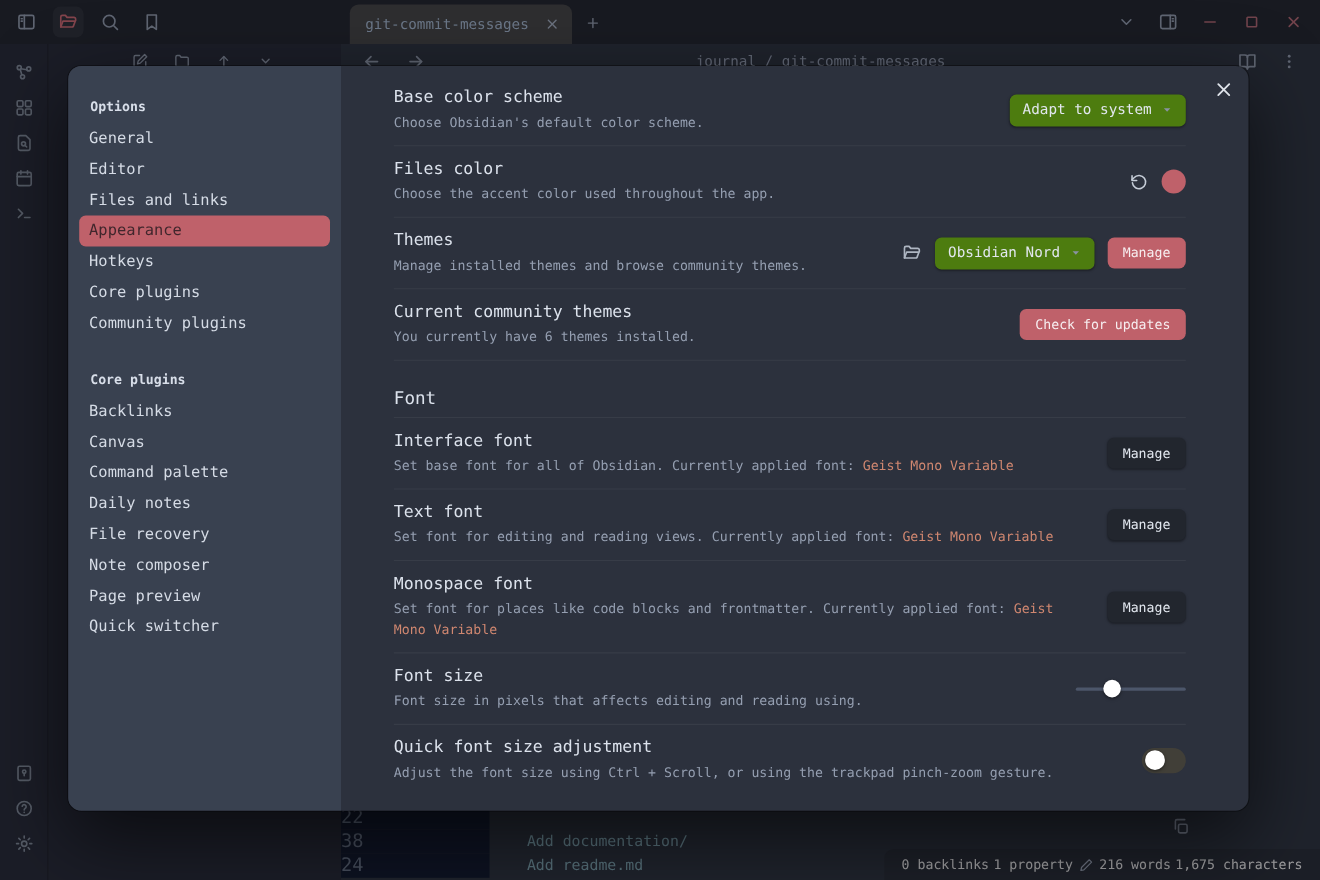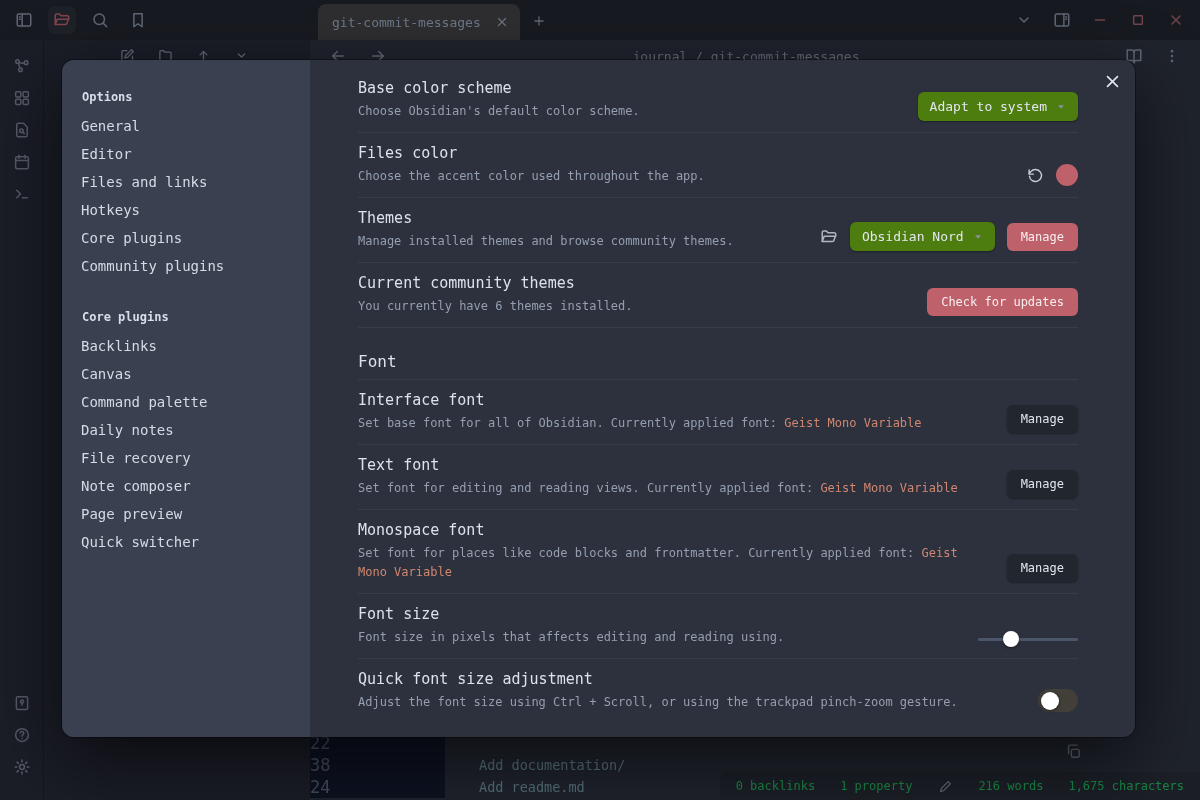--- a/index.html
+++ b/index.html
@@ -45,41 +45,41 @@
   
   .code-block { position:absolute; left:0; right:0; bottom:2px; }
   .code-line { display:flex; height:22px; align-items:center; }
   .code-gutter { width:135px; background:#0f172a; color:#636e80; font-size:17px; text-align:left; padding-right:26px; height:22px; line-height:22px; flex:none; }
   .code-text { padding-left:34px; font-size:13.5px; color:#7ca2ad; white-space:pre; }
   .copy-btn { position:absolute; right:118px; bottom:40px; color:#8a93a3; cursor:pointer; }
   .copy-btn svg { width:17px; height:17px; }
 
   
   .statusbar { position:absolute; right:0; bottom:0; height:28px; background:#262a33; z-index:2;
-               display:flex; align-items:center; gap:25px; padding:0 16px; border-top-left-radius:8px;
-               font-size:12px; color:#22c55e; }
+               display:flex; align-items:center; gap:4px; padding:0 16px; border-top-left-radius:8px;
+               font-size:12px; color:#e5e5e5; }
   .statusbar .icon-btn { width:16px; height:16px; color:#98a2b3; } .statusbar svg { width:13px; height:13px; }
 
   
   .overlay { position:absolute; inset:0; background:rgba(8,10,15,0.33); z-index:5; }
   .modal { position:absolute; left:62px; top:60px; width:1073px; height:677px; z-index:10;
            background:#2c313d; border-radius:12px; display:flex; overflow:hidden;
            box-shadow:0 24px 70px rgba(0,0,0,0.6), 0 0 0 1px rgba(0,0,0,0.35); }
   .modal-close { position:absolute; top:8px; right:10px; width:26px; height:26px; display:flex; align-items:center;
                  justify-content:center; color:#dfe3ea; cursor:pointer; border-radius:6px; z-index:12; }
   .modal-close svg { width:17px; height:17px; }
 
   .modal-nav { width:248px; background:#394150; padding:26px 0 0; flex:none; }
   .nav-section { margin-bottom:26px; }
   .nav-header { font-size:12px; font-weight:bold; color:#d8dee9; padding:4px 20px 8px; }
   .nav-item { font-size:14px; color:#d5dbe5; margin:0 10px; padding:5px 9px; border-radius:6px; cursor:pointer; line-height:18px; }
   .nav-item.active { background:#bf616a; color:#40262c; }
 
   .modal-content { flex:1; padding:8px 57px 0 48px; overflow:hidden; }
-  .setting-row { display:flex; align-items:flex-end; justify-content:space-between; padding:11px 0; border-top:1px solid rgba(255,255,255,0.055); }
+  .setting-row { display:flex; align-items:center; justify-content:space-between; padding:11px 0; border-top:1px solid rgba(255,255,255,0.055); }
   .setting-row.first { border-top:none; }
   .setting-info { max-width:608px; }
   .setting-name { font-size:15px; color:#dce2ec; line-height:19px; margin-bottom:4px; }
   .setting-desc { font-size:12px; color:#959fb1; line-height:19px; }
   .font-name { color:#d08770; }
   .section-heading { border-top:1px solid rgba(255,255,255,0.055); padding:24px 0 8px; font-size:16px; color:#dce2ec; }
   .setting-controls { display:flex; align-items:center; gap:12px; flex:none; }
 
   .dropdown { display:flex; align-items:center; gap:9px; background:#4d7c0f; border-radius:6px; padding:7px 12px;
               font-size:13px; color:#e2e7ef; cursor:pointer; box-shadow:0 1px 2px rgba(0,0,0,0.35); white-space:nowrap; }
@@ -355,20 +355,21 @@
           <line x1="19" y1="5" x2="5" y2="19"></line>
         </svg>
     </div>
 
     <div class="modal-nav">
       <div class="nav-section">
         <div class="nav-header">Options</div>
         <div class="nav-item">General</div>
         <div class="nav-item">Editor</div>
         <div class="nav-item">Files and links</div>
+        <div class="nav-item active">Appearance</div>
         <div class="nav-item">Hotkeys</div>
         <div class="nav-item">Core plugins</div>
         <div class="nav-item">Community plugins</div>
       </div>
       <div class="nav-section">
         <div class="nav-header">Core plugins</div>
         <div class="nav-item">Backlinks</div>
         <div class="nav-item">Canvas</div>
         <div class="nav-item">Command palette</div>
         <div class="nav-item">Daily notes</div>

